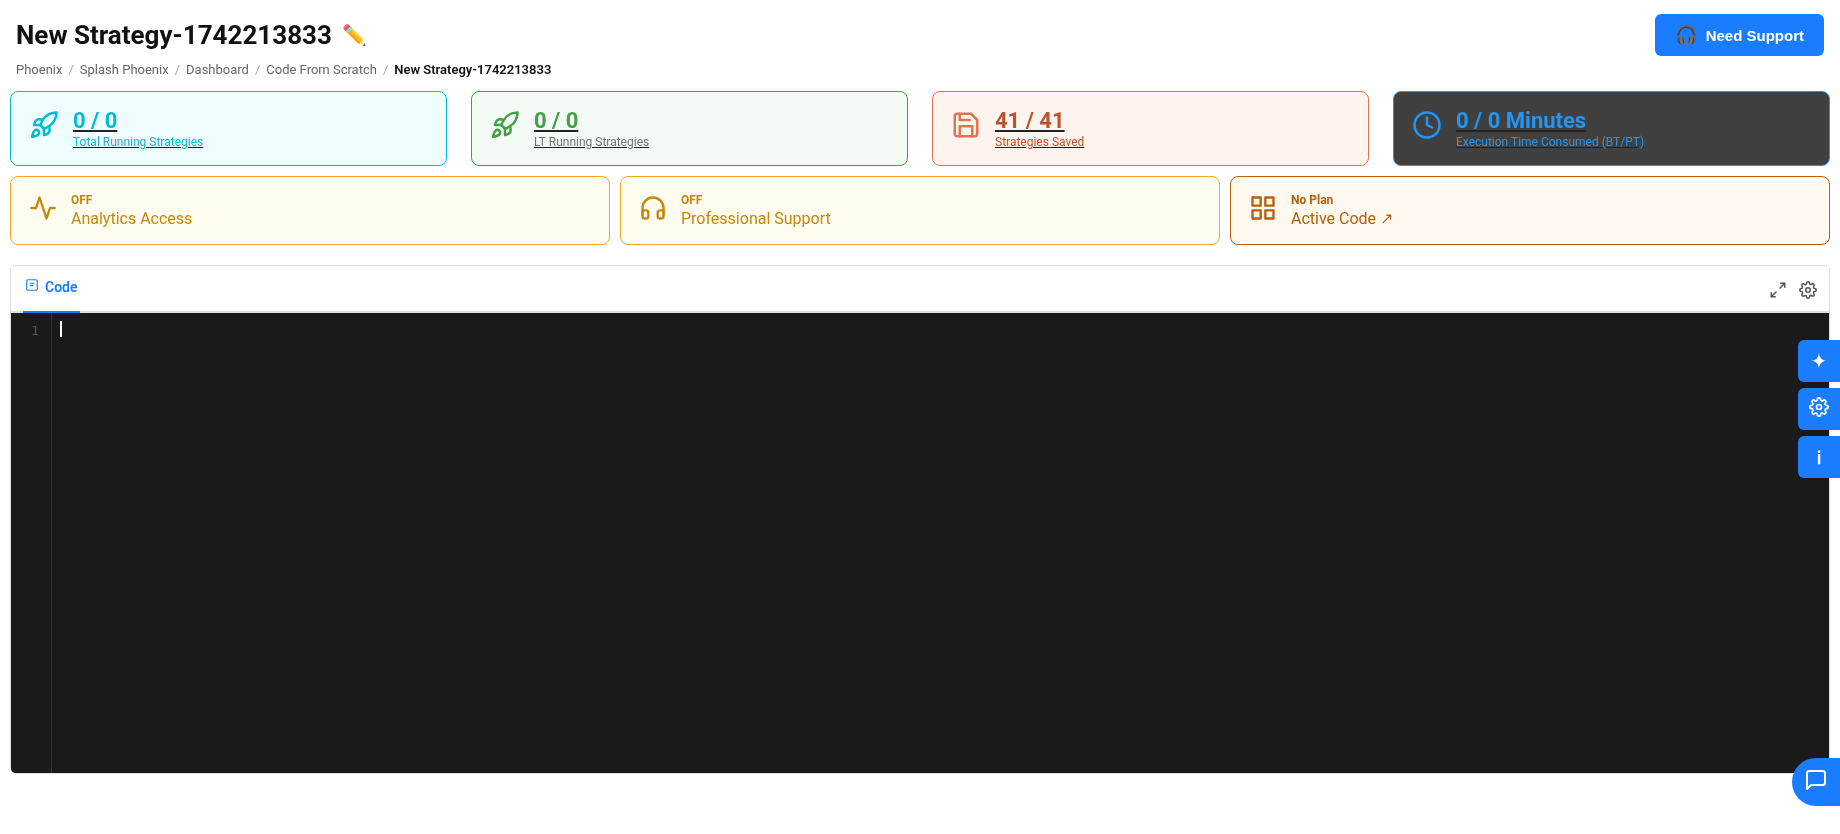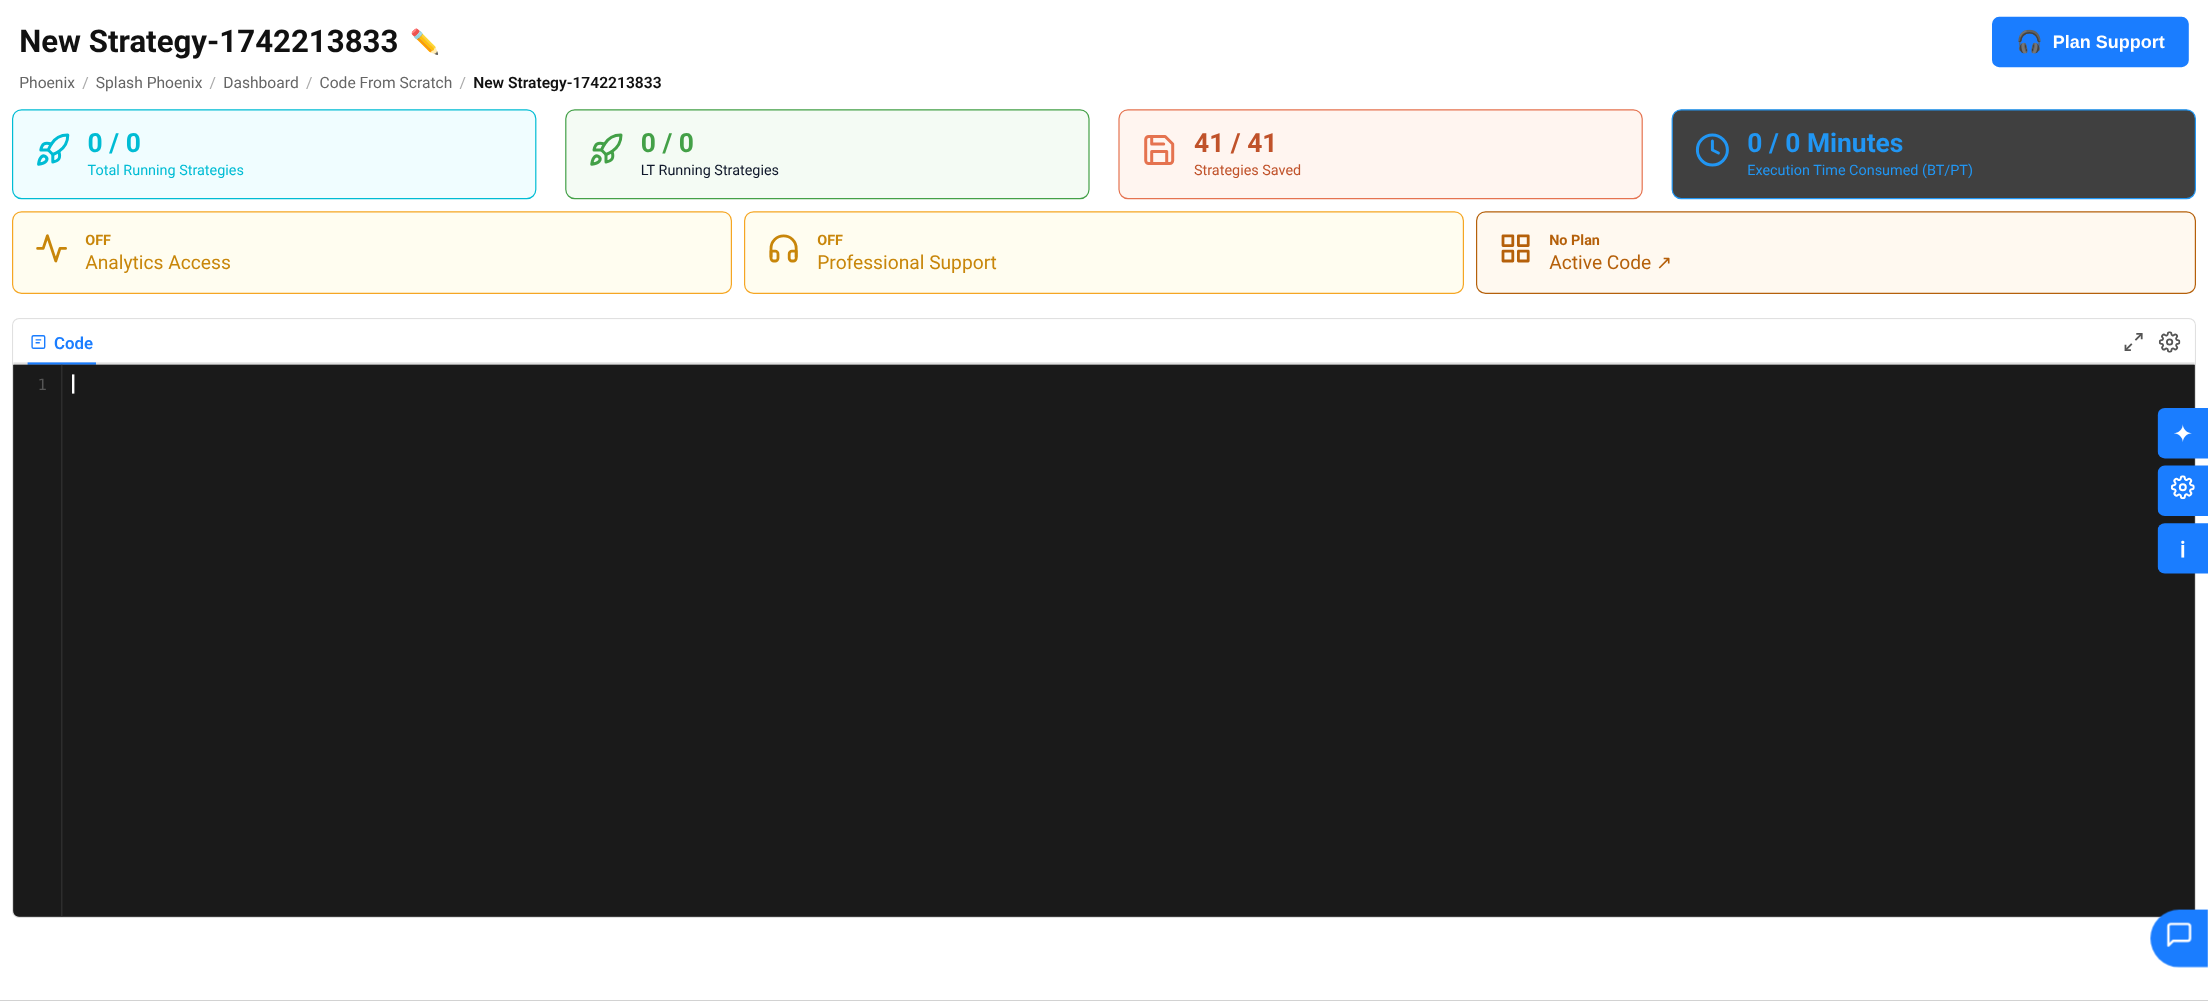--- a/index.html
+++ b/index.html
@@ -64,20 +64,21 @@
       color: #111;
       font-weight: 600;
     }
 
     
     .stats-grid {
       display: grid;
       grid-template-columns: 1fr 1fr 1fr 1fr;
       gap: 24px;
       padding: 0 10px 10px 10px;
+      text-decoration: underline;
     }
     .stat-card {
       border-radius: 8px;
       border: 1.5px solid;
       padding: 16px 18px;
       display: flex;
       align-items: center;
       gap: 14px;
     }
     .stat-card.cyan {
@@ -111,21 +112,21 @@
     }
     .stat-value.cyan { color: #00bcd4; }
     .stat-value.green { color: #43a047; }
     .stat-value.red-orange { color: #c0522a; }
     .stat-value.blue { color: #2196f3; }
     .stat-label {
       font-size: 12px;
       margin-top: 2px;
     }
     .stat-label.cyan { color: #00bcd4; }
-    .stat-label.green { color: #0f172a; }
+    .stat-label.green { color: #737373; }
     .stat-label.red-orange { color: #c0522a; }
     .stat-label.blue { color: #2196f3; }
 
     
     .info-grid {
       display: grid;
       grid-template-columns: 1fr 1fr 1fr;
       gap: 10px;
       padding: 0 10px 10px 10px;
     }
@@ -187,21 +188,21 @@
       align-items: center;
       justify-content: space-between;
       padding: 6px 12px 0 12px;
       background: #fff;
       border-bottom: 2px solid #e0e0e0;
     }
     .code-tab {
       display: flex;
       align-items: center;
       gap: 6px;
-      padding: 6px 2px 6px 2px;
+      padding: 6px 2px 16px 2px;
       border-bottom: 2.5px solid #1a7dff;
       margin-bottom: -2px;
       font-size: 14px;
       font-weight: 600;
       color: #1a7dff;
       cursor: pointer;
     }
     .code-tab-icon { font-size: 14px; }
     .code-header-actions {
       display: flex;
@@ -296,21 +297,21 @@
 </head>
 <body>
 
 <div class="header">
   <div class="header-title">
     <h1>New Strategy-1742213833</h1>
     <span class="edit-icon">✏️</span>
   </div>
   <button class="need-support-btn">
     <span class="headset-icon">🎧</span>
-    <span>Plan Support</span>
+    <span>Need Support</span>
   </button>
 </div>
 
 <div class="breadcrumb">
   <span>Phoenix</span>
   <span class="breadcrumb-sep">/</span>
   <span>Splash Phoenix</span>
   <span class="breadcrumb-sep">/</span>
   <span>Dashboard</span>
   <span class="breadcrumb-sep">/</span>

